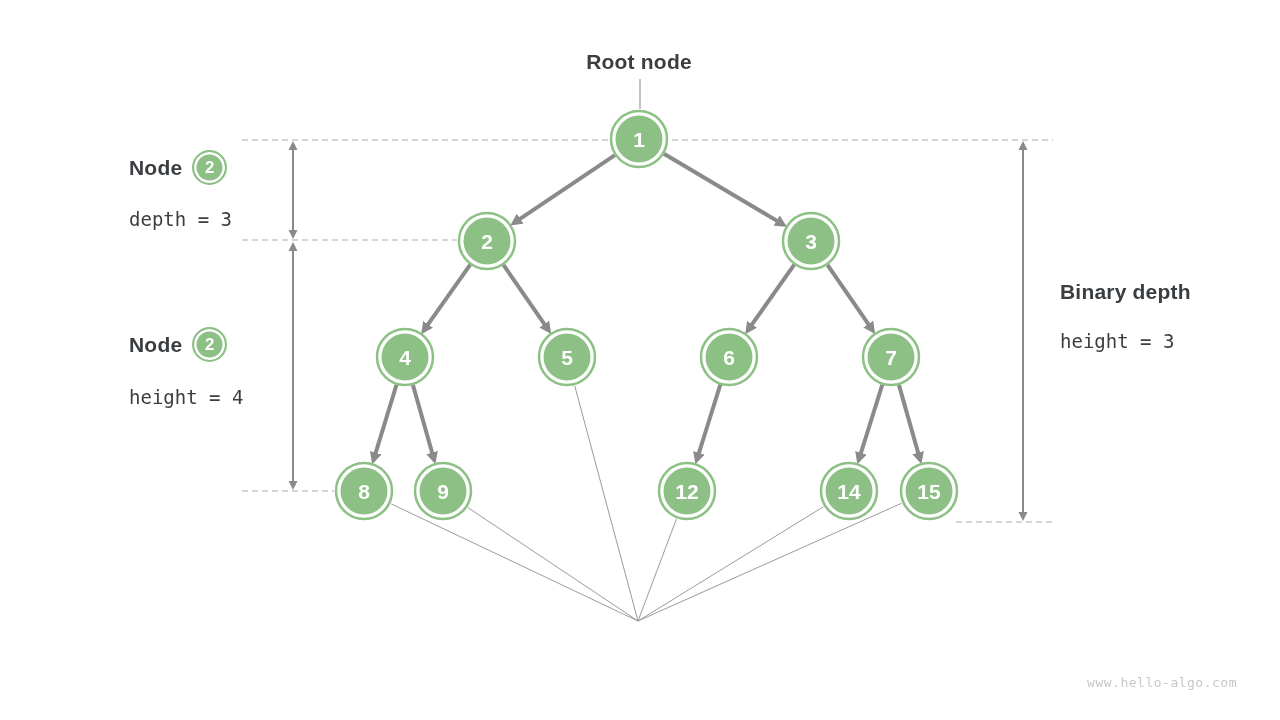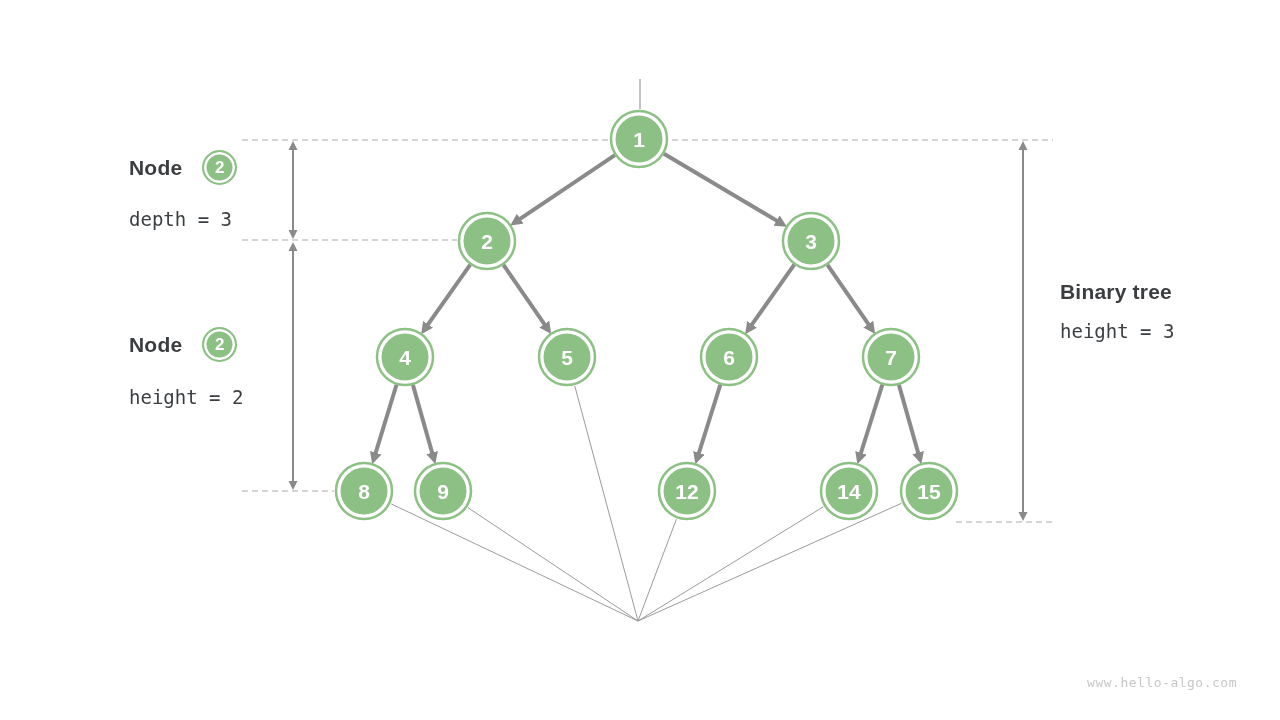--- a/index.html
+++ b/index.html
@@ -3,21 +3,21 @@
 <meta charset="utf-8">
 <style>
   html,body{margin:0;padding:0;background:#fff;}
   #stage{position:relative;width:1280px;height:720px;background:#ffffff;overflow:hidden;
          font-family:"Liberation Sans",sans-serif;}
   svg{position:absolute;left:0;top:0;}
   .lbl{position:absolute;color:#3b3e41;}
   .bold-lbl{font-weight:bold;font-size:21px;letter-spacing:.2px;}
   .mono-lbl{font-family:"DejaVu Sans Mono","Liberation Mono",monospace;font-size:19px;color:#3b3e41;}
   .center{text-align:center;}
-  .legend-row{display:flex;align-items:center;gap:20px;}
+  .legend-row{display:flex;align-items:center;gap:10px;}
   .legend-circle{width:31px;height:31px;border-radius:50%;background:#8cc084;
       border:2.5px solid #8cc084;box-shadow:inset 0 0 0 2.5px #ffffff;
       display:flex;align-items:center;justify-content:center;
       color:#ffffff;font-weight:bold;font-size:17px;}
   .watermark{position:absolute;font-family:"DejaVu Sans Mono","Liberation Mono",monospace;
       font-size:13px;color:#c7c7c7;letter-spacing:.5px;}
 </style>
 </head>
 <body>
 
@@ -88,31 +88,32 @@
       <circle cx="687" cy="491" r="23.5" fill="#8cc084"></circle>
       <text x="687" y="498.5" text-anchor="middle" fill="#ffffff" font-family="&quot;Liberation Sans&quot;,sans-serif" font-size="21" font-weight="bold">12</text>
       <circle cx="849" cy="491" r="28" fill="#ffffff" stroke="#8cc084" stroke-width="2.5"></circle>
       <circle cx="849" cy="491" r="23.5" fill="#8cc084"></circle>
       <text x="849" y="498.5" text-anchor="middle" fill="#ffffff" font-family="&quot;Liberation Sans&quot;,sans-serif" font-size="21" font-weight="bold">14</text>
       <circle cx="929" cy="491" r="28" fill="#ffffff" stroke="#8cc084" stroke-width="2.5"></circle>
       <circle cx="929" cy="491" r="23.5" fill="#8cc084"></circle>
       <text x="929" y="498.5" text-anchor="middle" fill="#ffffff" font-family="&quot;Liberation Sans&quot;,sans-serif" font-size="21" font-weight="bold">15</text>
     </svg>
 
+  <div class="lbl bold-lbl center" style="left:536px;top:50px;width:206px;">Root node</div>
 
   <div class="lbl legend-row" style="left:129px;top:150px;">
     <span class="bold-lbl">Node</span>
     <span class="legend-circle">2</span>
   </div>
   <div class="lbl mono-lbl" style="left:129px;top:208px;">depth = 3</div>
 
   <div class="lbl legend-row" style="left:129px;top:327px;">
     <span class="bold-lbl">Node</span>
     <span class="legend-circle">2</span>
   </div>
-  <div class="lbl mono-lbl" style="left:129px;top:386px;">height = 2</div>
+  <div class="lbl mono-lbl" style="left:129px;top:386px;">height = 4</div>
 
-  <div class="lbl bold-lbl" style="left:1060px;top:280px;">Binary tree</div>
-  <div class="lbl mono-lbl" style="left:1060px;top:320px;">height = 3</div>
+  <div class="lbl bold-lbl" style="left:1060px;top:280px;">Binary depth</div>
+  <div class="lbl mono-lbl" style="left:1060px;top:330px;">height = 3</div>
 
 
   <div class="watermark" style="right:43px;top:675px;text-align:center;">www.hello-algo.com</div>
 </div>
 
 </body></html>

